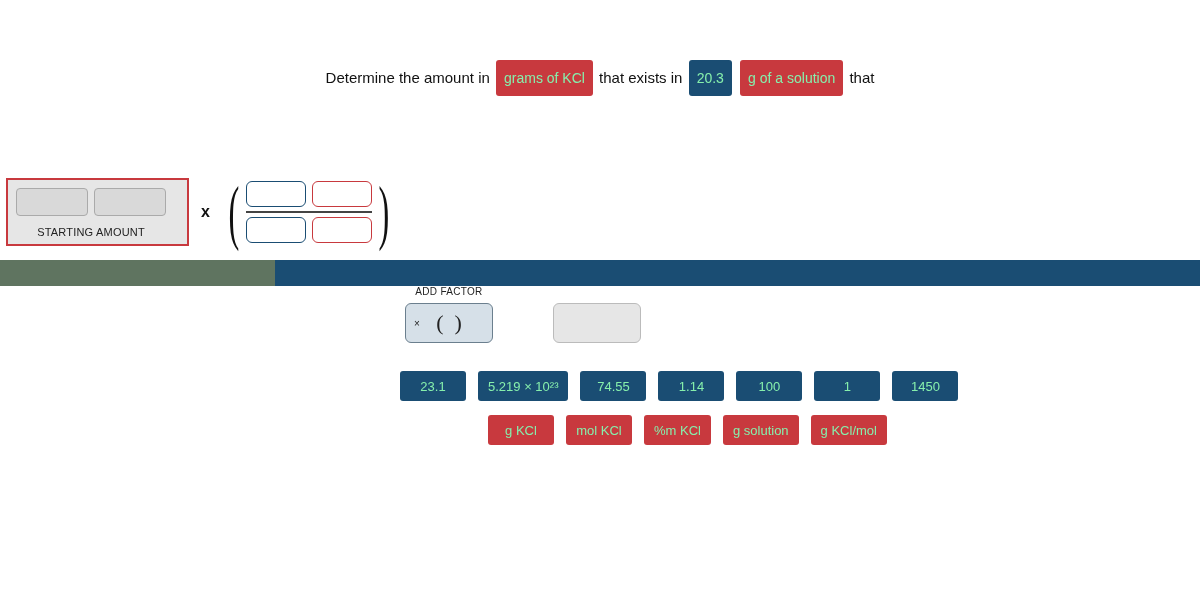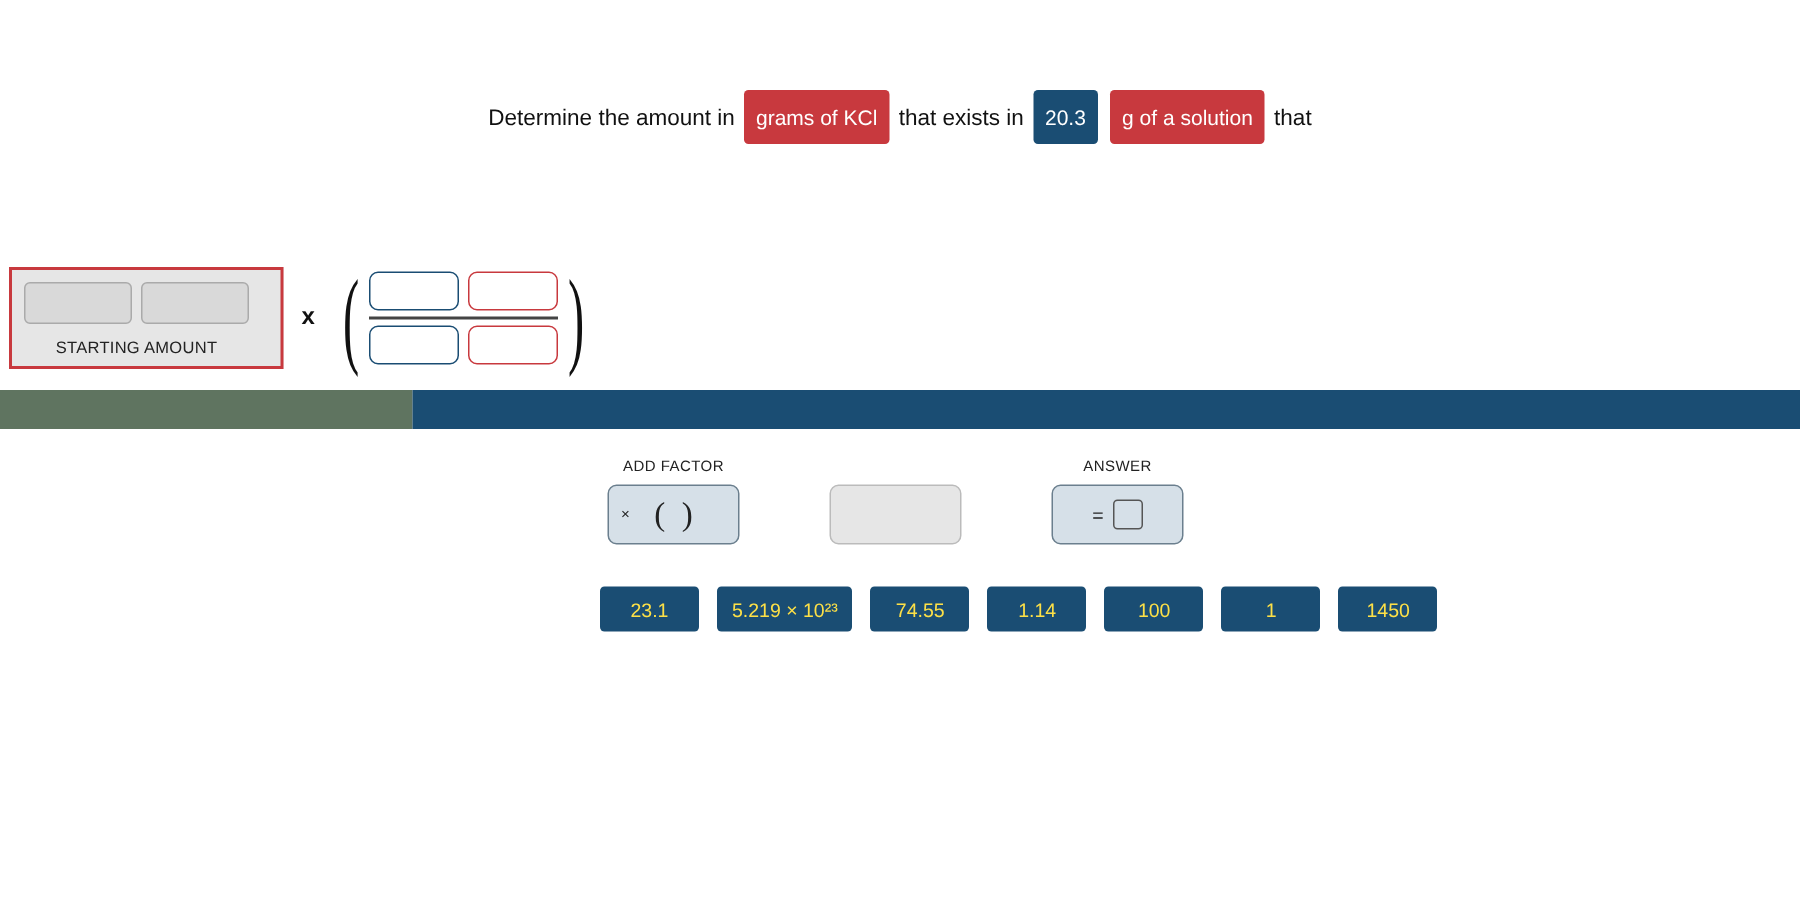--- a/index.html
+++ b/index.html
@@ -17,21 +17,21 @@
       padding-top: 60px;
       padding-bottom: 40px;
       font-size: 15px;
       color: #111;
     }
     .prompt-line { margin-bottom: 10px; line-height: 2; }
     .pill {
       display: inline-block;
       padding: 4px 8px;
       border-radius: 3px;
-      color: #ffffff;
+      color: #86efac;
       margin: 0 2px;
       font-size: 14px;
     }
     .pill-red { background: #c8393e; }
     .pill-blue { background: #1a4d73; }
 
     
     .equation-row {
       display: flex;
       align-items: center;
@@ -101,21 +101,20 @@
     .stripe {
       display: flex;
       height: 26px;
       margin-top: 12px;
     }
     .stripe-left { background: #5f7460; width: 275px; }
     .stripe-right { background: #1a4d73; flex: 1; }
 
     
     .panel-area {
-      padding-top: 20px;
       padding-left: 405px;
     }
     .panel-row {
       display: flex;
       gap: 60px;
       margin-bottom: 28px;
     }
     .panel-col { display: flex; flex-direction: column; align-items: center; }
     .panel-label {
       font-size: 10px;
@@ -161,21 +160,21 @@
       justify-content: flex-start;
     }
     .chip-row.row1 { padding-left: 0; }
     .chip-row.row2 { padding-left: 80px; }
     .chip-row.row3 { padding-left: 88px; }
     .chip {
       min-width: 66px;
       height: 30px;
       padding: 0 10px;
       border-radius: 3px;
-      color: #fde047;
+      color: #86efac;
       display: flex;
       align-items: center;
       justify-content: center;
       font-size: 13px;
       cursor: pointer;
     }
     .chip-blue { background: #1a4d73; }
     .chip-red { background: #c8393e; }
   </style>
 </head>
@@ -229,35 +228,33 @@
       <div class="panel-label">ADD FACTOR</div>
       <div class="panel-btn">
         <span style="font-size:10px; position:absolute; left:8px;">×</span>
         <span style="font-size:22px; font-family:'Times New Roman',serif;">(&nbsp;&nbsp;)</span>
       </div>
     </div>
     <div class="panel-col">
       <div class="panel-label">&nbsp;</div>
       <div class="panel-btn blank"></div>
     </div>
-    <div class="panel-col">
-      <div class="panel-label">ANSWER</div>
-      <div class="panel-btn">
-        <div class="answer-inner">
-          <span class="answer-eq">=</span>
-          <span class="answer-box"></span>
-        </div>
-      </div>
-    </div>
   </div>
 </div>
 
 <div class="chips-area">
   <div class="chip-row row1">
     <div class="chip chip-blue">23.1</div>
     <div class="chip chip-blue">5.219 × 10²³</div>
     <div class="chip chip-blue">74.55</div>
     <div class="chip chip-blue">1.14</div>
     <div class="chip chip-blue">100</div>
     <div class="chip chip-blue">1</div>
     <div class="chip chip-blue">1450</div>
   </div>
+  <div class="chip-row row3">
+    <div class="chip chip-red">g KCl</div>
+    <div class="chip chip-red">mol KCl</div>
+    <div class="chip chip-red">%m KCl</div>
+    <div class="chip chip-red">g solution</div>
+    <div class="chip chip-red">g KCl/mol</div>
+  </div>
 </div>
 
 </body></html>

